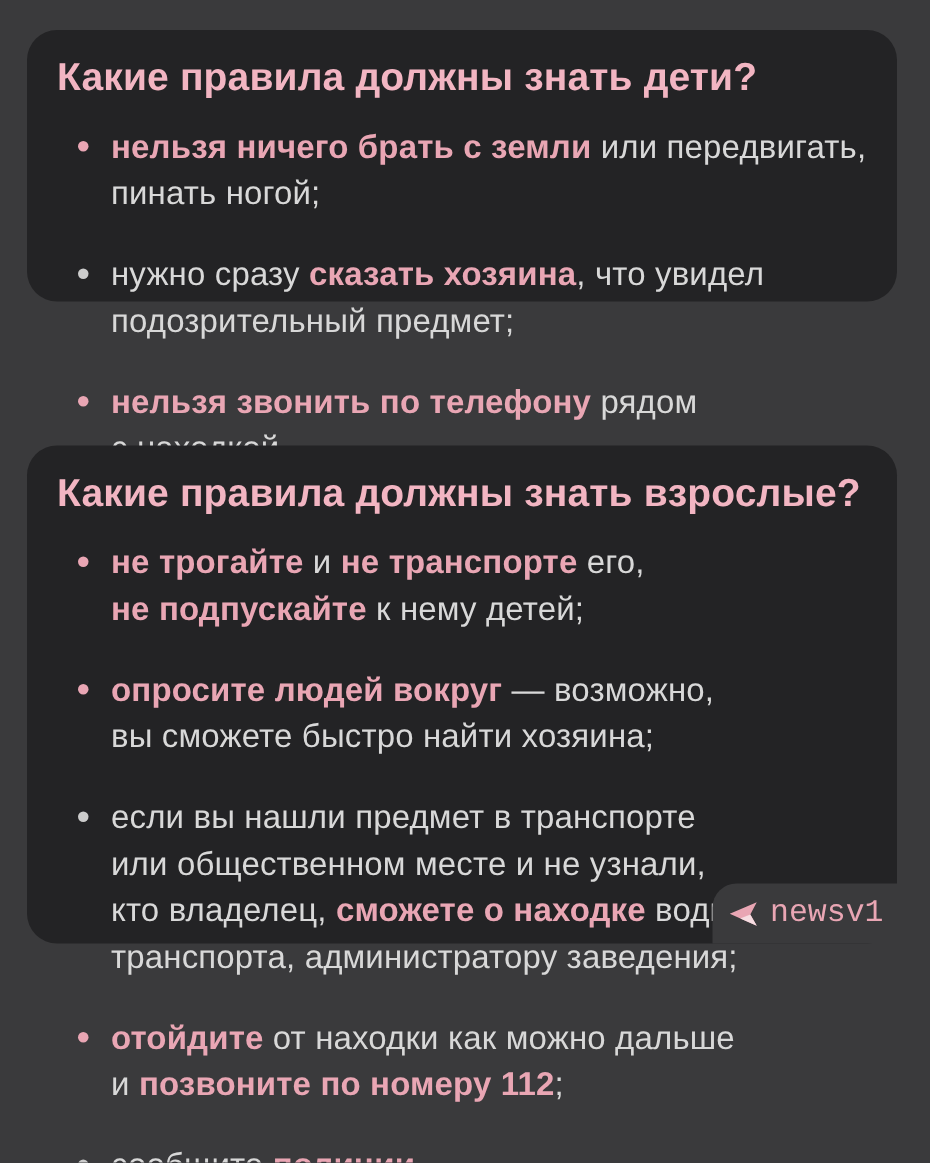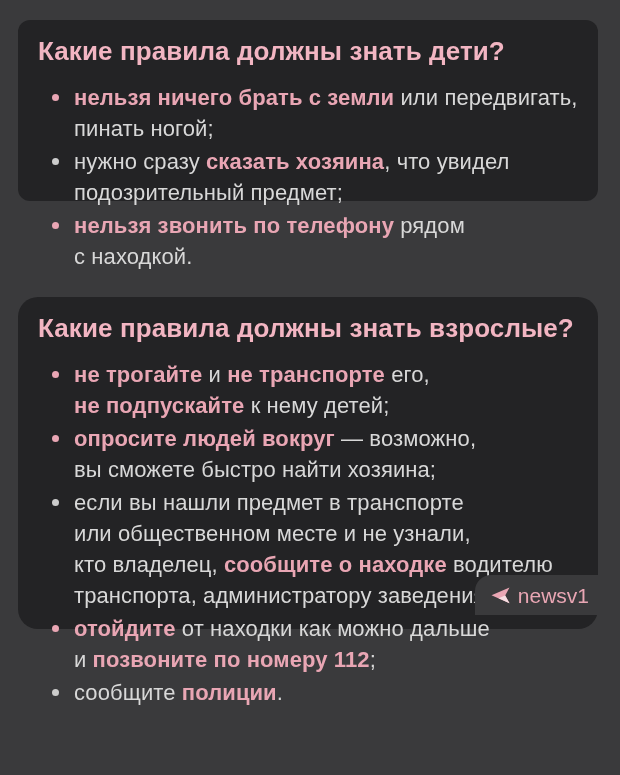--- a/index.html
+++ b/index.html
@@ -18,35 +18,35 @@
     position:relative;
     overflow:hidden;
   }
   .card{
     position:absolute;
     left:18px; right:22px;
     background:var(--card-bg);
     border-radius:20px;
     padding:16px 20px;
   }
-  .card-children{ top:20px; height:181px;border-radius:12px; }
+  .card-children{ top:20px; height:181px; }
   .card-adults{ top:297px; height:332px; }
   .card-title{
     color:var(--title-pink);
     font-size:26px;
     font-weight:700;
     line-height:31px;
     white-space:nowrap;
     letter-spacing:0.1px;
   }
   .bullets{
     margin-top:15px;
     display:flex;
     flex-direction:column;
-    gap:2px;
+    gap:23px;
   }
   .bullet{ display:flex; align-items:flex-start; }
   .dot{
     flex:0 0 auto;
     width:7px;height:7px;
     border-radius:50%;
     margin:12px 15px 0 14px;
   }
   .dot.pink{ background:var(--bold-pink); }
   .dot.gray{ background:var(--dot-gray); }
@@ -56,29 +56,30 @@
     line-height:31px;
     white-space:pre-line;
     letter-spacing:0.1px;
   }
   .bullet-text .hl{
     color:var(--bold-pink);
     font-weight:700;
   }
   .watermark-tab{
     position:absolute;
-    right:0; bottom:14px;
+    right:0; bottom:0;
     width:123px; height:40px;
     background:var(--page-bg);
     border-top-left-radius:16px;
     display:flex;
     align-items:center;
     justify-content:flex-end;
     gap:8px;
     padding-right:9px;
+    font-family:Liberation Mono, monospace;
   }
   .watermark-label{
     color:var(--bold-pink);
     font-size:21px;
     line-height:1;
   }
   .plane-icon{ display:block; }
 </style>
 </head>
 <body>
@@ -114,21 +115,21 @@
       </div>
       <div class="bullet">
         <span class="dot pink"></span>
         <div class="bullet-text"><span class="hl">опросите людей вокруг</span><span> — возможно,
 вы сможете быстро найти хозяина;</span></div>
       </div>
       <div class="bullet">
         <span class="dot gray"></span>
         <div class="bullet-text"><span>если вы нашли предмет в транспорте
 или общественном месте и не узнали,
-кто владелец, </span><span class="hl">сообщите о находке</span><span> водителю
+кто владелец, </span><span class="hl">сможете о находке</span><span> водителю
 транспорта, администратору заведения;</span></div>
       </div>
       <div class="bullet">
         <span class="dot pink"></span>
         <div class="bullet-text"><span class="hl">отойдите</span><span> от находки как можно дальше
 и </span><span class="hl">позвоните по номеру 112</span><span>;</span></div>
       </div>
       <div class="bullet">
         <span class="dot gray"></span>
         <div class="bullet-text"><span>сообщите </span><span class="hl">полиции</span><span>.</span></div>

